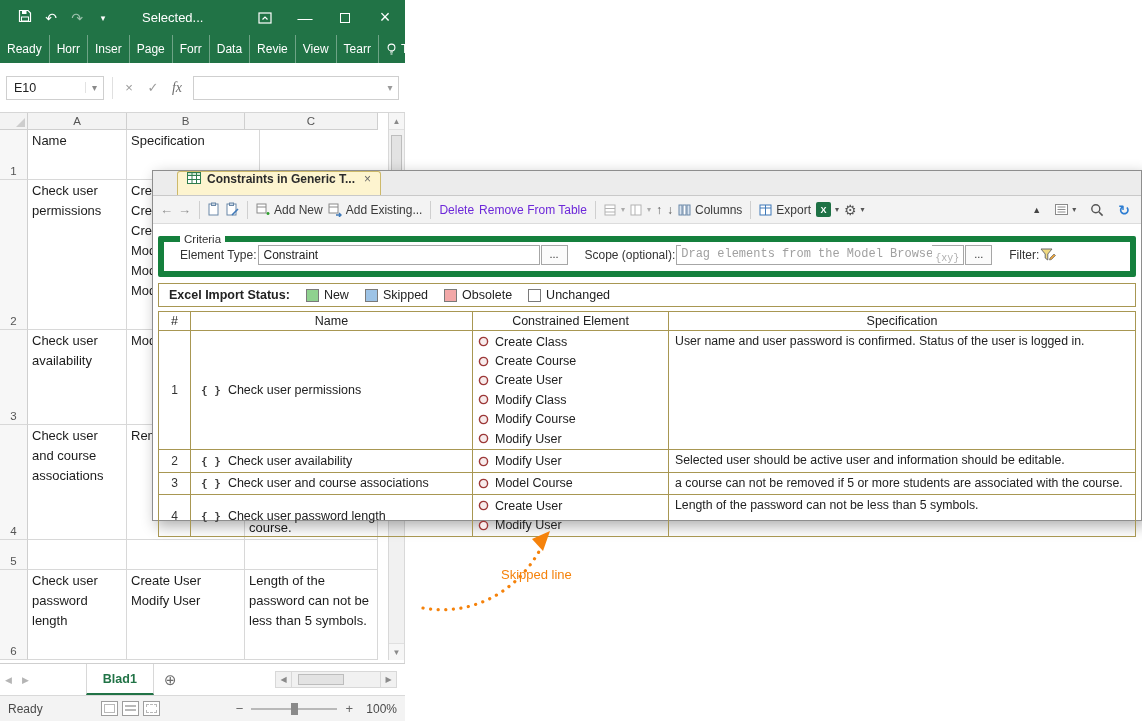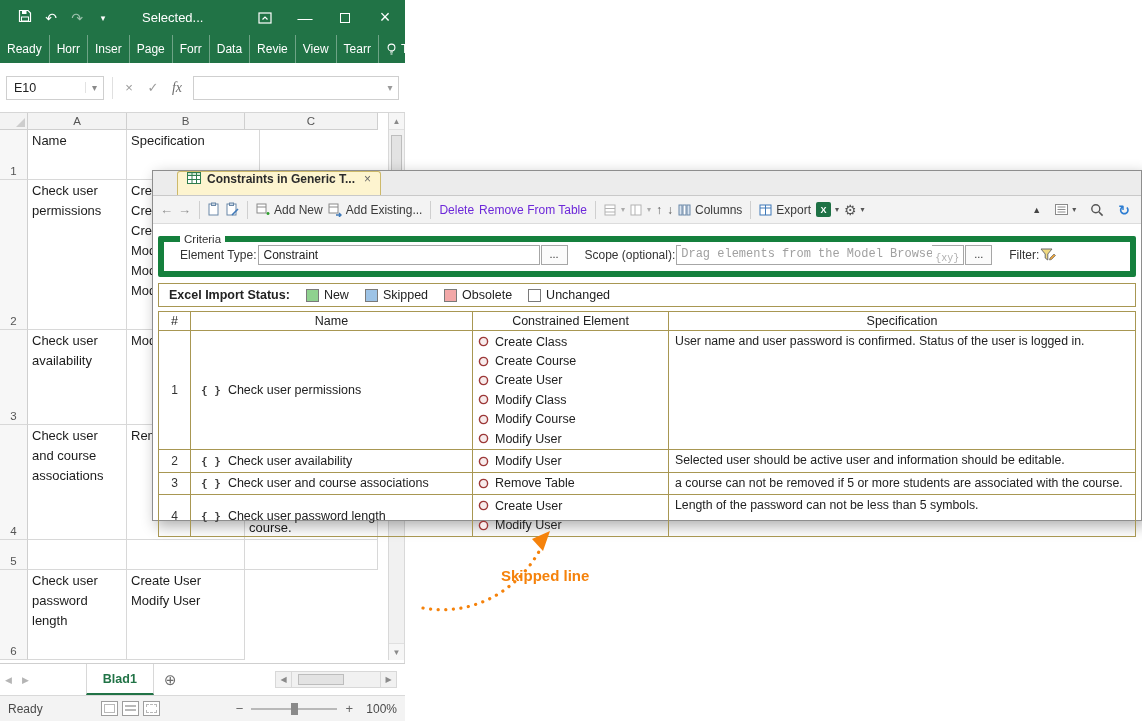--- a/index.html
+++ b/index.html
@@ -115,21 +115,21 @@
   .mwt th{height:19px;font-size:12.5px;font-weight:normal;text-align:center;padding:0 4px;background:#fff;}
   td.cnum{text-align:center;font-size:12px;color:#333;vertical-align:middle;}
   td.cname{vertical-align:middle;font-size:12.5px;padding-left:10px;white-space:nowrap;overflow:hidden;}
   .bricn{font-family:"DejaVu Sans Mono","Liberation Mono",monospace;font-size:11px;font-weight:bold;color:#3f3f3f;margin-right:7px;}
   td.celem{vertical-align:top;padding:1px 2px;overflow:hidden;}
   .elem{display:flex;align-items:center;gap:6px;height:19.4px;font-size:12.5px;padding-left:3px;white-space:nowrap;}
   td.cspec{vertical-align:top;font-size:12.3px;padding:2px 6px;line-height:16px;white-space:nowrap;overflow:hidden;}
 
   
   .note{position:absolute;left:413px;top:526px;width:210px;height:100px;pointer-events:none;}
-  .notetext{position:absolute;left:88px;top:41px;font-size:15px;font-weight:bold;}
+  .notetext{position:absolute;left:88px;top:41px;font-size:13px;font-weight:normal;}
 </style>
 </head>
 <body>
 
 <div id="canvas">
 
   <div class="excel">
     <div class="xtitle">
       <span class="ticn">
         <svg width="14" height="14" viewBox="0 0 14 14">
@@ -237,20 +237,23 @@
         <div class="xcell wB"></div>
         <div class="xcell wC"></div>
       </div>
       <div class="xrow" style="height:90px">
         <div class="xrh">6</div>
         <div class="xcell wA">Check user
 password
 length</div>
         <div class="xcell wB">Create User
 Modify User</div>
+        <div class="xcell wC">Length of the
+password can not be
+less than 5 symbols.</div>
       </div>
 
       <div class="xvscroll">
         <span class="sarr">▲</span>
         <div class="sthumb"></div>
         <span class="sarr sdn">▼</span>
       </div>
     </div>
 
     <div class="xtabs">
@@ -528,21 +531,21 @@
       <tr style="height:21px">
         <td class="cnum">3</td>
         <td class="cname">
           <span class="bricn">{ }</span><span>Check user and course associations</span>
         </td>
         <td class="celem">
           <div class="elem">
                 <svg width="11" height="11">
                   <circle cx="5.5" cy="5.5" r="4.1" fill="#f7ebeb" stroke="#9c3838" stroke-width="1.4"></circle>
                 </svg>
-                <span>Remove Table</span>
+                <span>Model Course</span>
               </div>
         </td>
         <td class="cspec">a course can not be removed if 5 or more students are associated with the course.</td>
       </tr>
 
       <tr style="height:41px">
         <td class="cnum">4</td>
         <td class="cname">
           <span class="bricn">{ }</span><span>Check user password length</span>
         </td>

